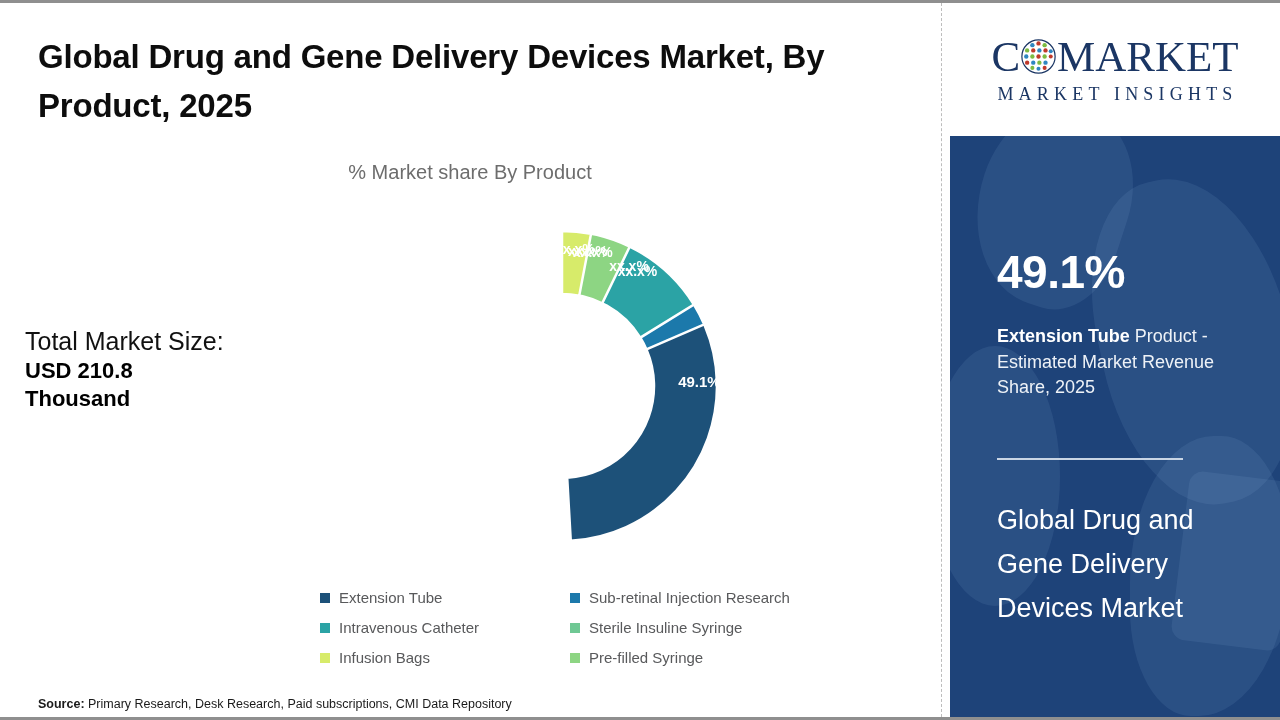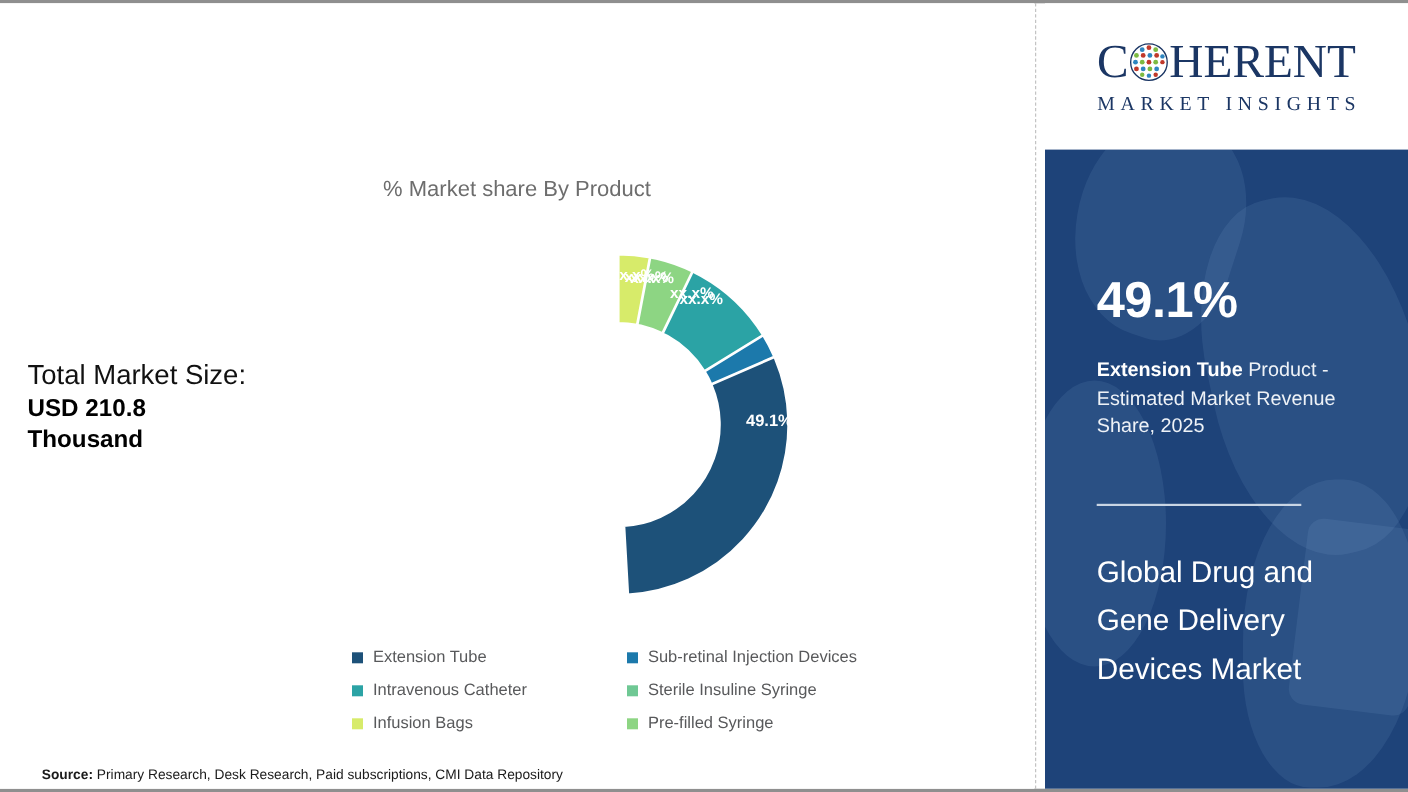--- a/index.html
+++ b/index.html
@@ -129,20 +129,21 @@
 </head>
 <body>
 
 <div id="root">
 
   <div class="edge-top"></div>
   <div class="edge-bottom"></div>
 
   <div class="left-panel">
 
+    <div class="title">Global Drug and Gene Delivery Devices Market, By Product, 2025</div>
 
     <div class="subtitle">% Market share By Product</div>
 
     <div class="market-size">
       <div class="ms-label">Total Market Size:</div>
       <div class="ms-value">USD 210.8</div>
       <div class="ms-value">Thousand</div>
     </div>
 
     <div class="donut-wrap">
@@ -166,21 +167,21 @@
       </svg>
     </div>
 
     <div class="legend" id="legend">
         <div class="legend-item">
           <span class="swatch" style="background: rgb(29, 81, 121);"></span>
           <span class="legend-text">Extension Tube</span>
         </div>
         <div class="legend-item">
           <span class="swatch" style="background: rgb(28, 121, 171);"></span>
-          <span class="legend-text">Sub-retinal Injection Devices</span>
+          <span class="legend-text">Sub-retinal Injection Research</span>
         </div>
         <div class="legend-item">
           <span class="swatch" style="background: rgb(43, 163, 165);"></span>
           <span class="legend-text">Intravenous Catheter</span>
         </div>
         <div class="legend-item">
           <span class="swatch" style="background: rgb(111, 200, 148);"></span>
           <span class="legend-text">Sterile Insuline Syringe</span>
         </div>
         <div class="legend-item">
@@ -223,21 +224,21 @@
             <circle cx="34" cy="20" r="2.3" fill="#c0392b"></circle>
             <circle cx="7" cy="27" r="2.5" fill="#c0392b"></circle>
             <circle cx="14" cy="27" r="2.5" fill="#2e86c1"></circle>
             <circle cx="21" cy="27" r="2.5" fill="#7dbb42"></circle>
             <circle cx="28" cy="27" r="2.5" fill="#2e86c1"></circle>
             <circle cx="13" cy="33" r="2.3" fill="#7dbb42"></circle>
             <circle cx="20" cy="34" r="2.3" fill="#2e86c1"></circle>
             <circle cx="27" cy="33" r="2.3" fill="#c0392b"></circle>
           </g>
         </svg>
-        <span class="lc">HERENT</span>
+        <span class="lc">MARKET</span>
       </div>
       <div class="logo-sub">MARKET INSIGHTS</div>
     </div>
 
     <div class="blue-box">
       <div class="bg-shape s1"></div>
       <div class="bg-shape s2"></div>
       <div class="bg-shape s3"></div>
       <div class="bg-shape s4"></div>
       <div class="bg-shape s5"></div>

